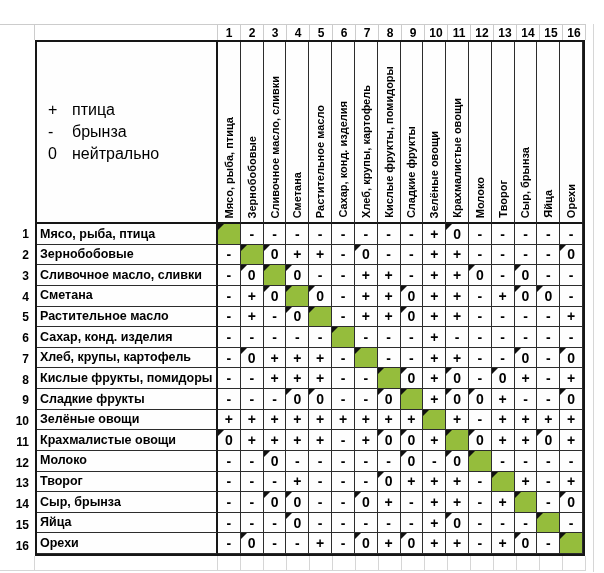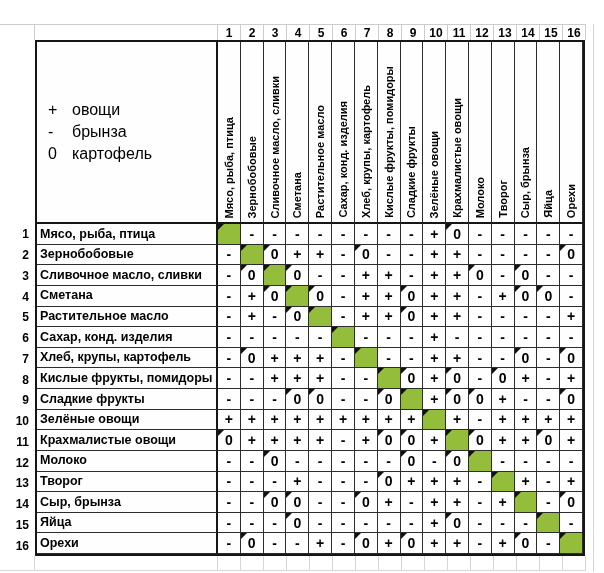--- a/index.html
+++ b/index.html
@@ -136,29 +136,29 @@
       <div class="rn">14</div>
       <div class="rn">15</div>
       <div class="rn">16</div>
     </div>
 
   <div class="table" id="table">
 
     <div class="cell legendcell" id="legendcell">
         <div class="legendrow">
           <span class="sym">+</span>
-          <span>овощи</span>
+          <span>птица</span>
         </div>
         <div class="legendrow">
           <span class="sym">-</span>
           <span>брынза</span>
         </div>
         <div class="legendrow">
           <span class="sym">0</span>
-          <span>картофель</span>
+          <span>нейтрально</span>
         </div>
       </div>
 
   <div class="cell hdr">
         <span>Мясо, рыба, птица</span>
       </div>
       <div class="cell hdr">
         <span>Зернобобовые</span>
       </div>
       <div class="cell hdr">

